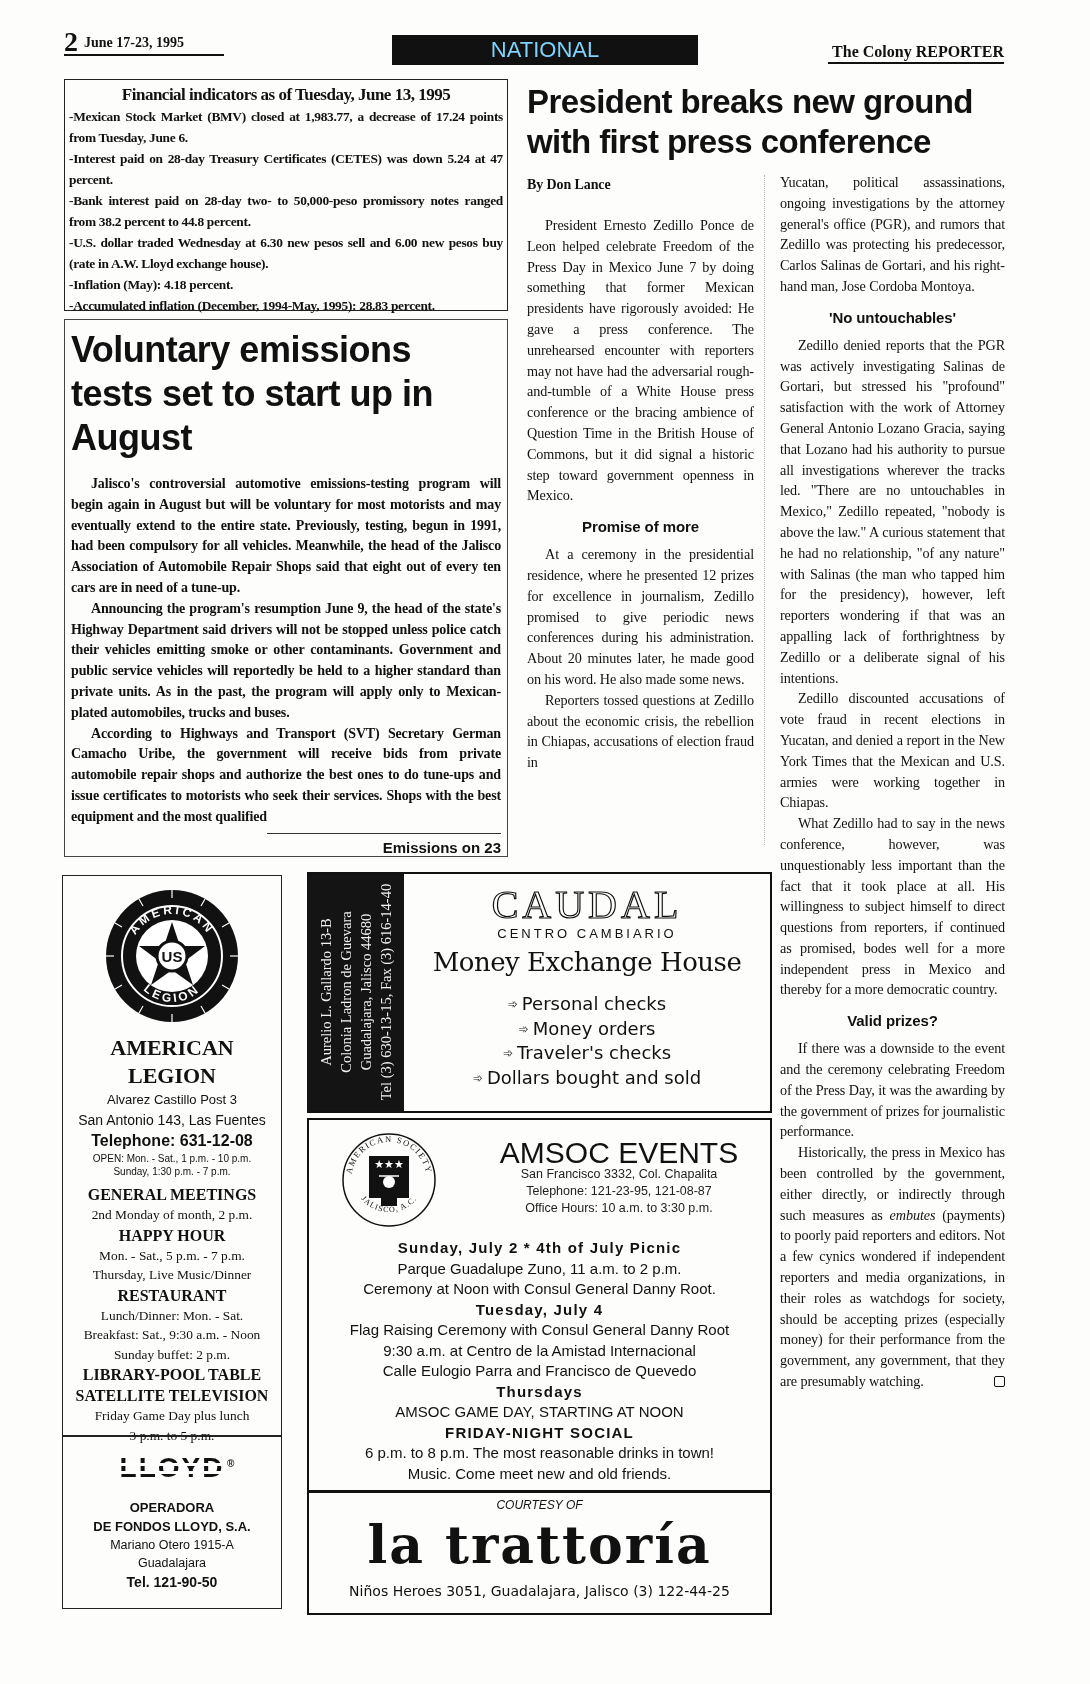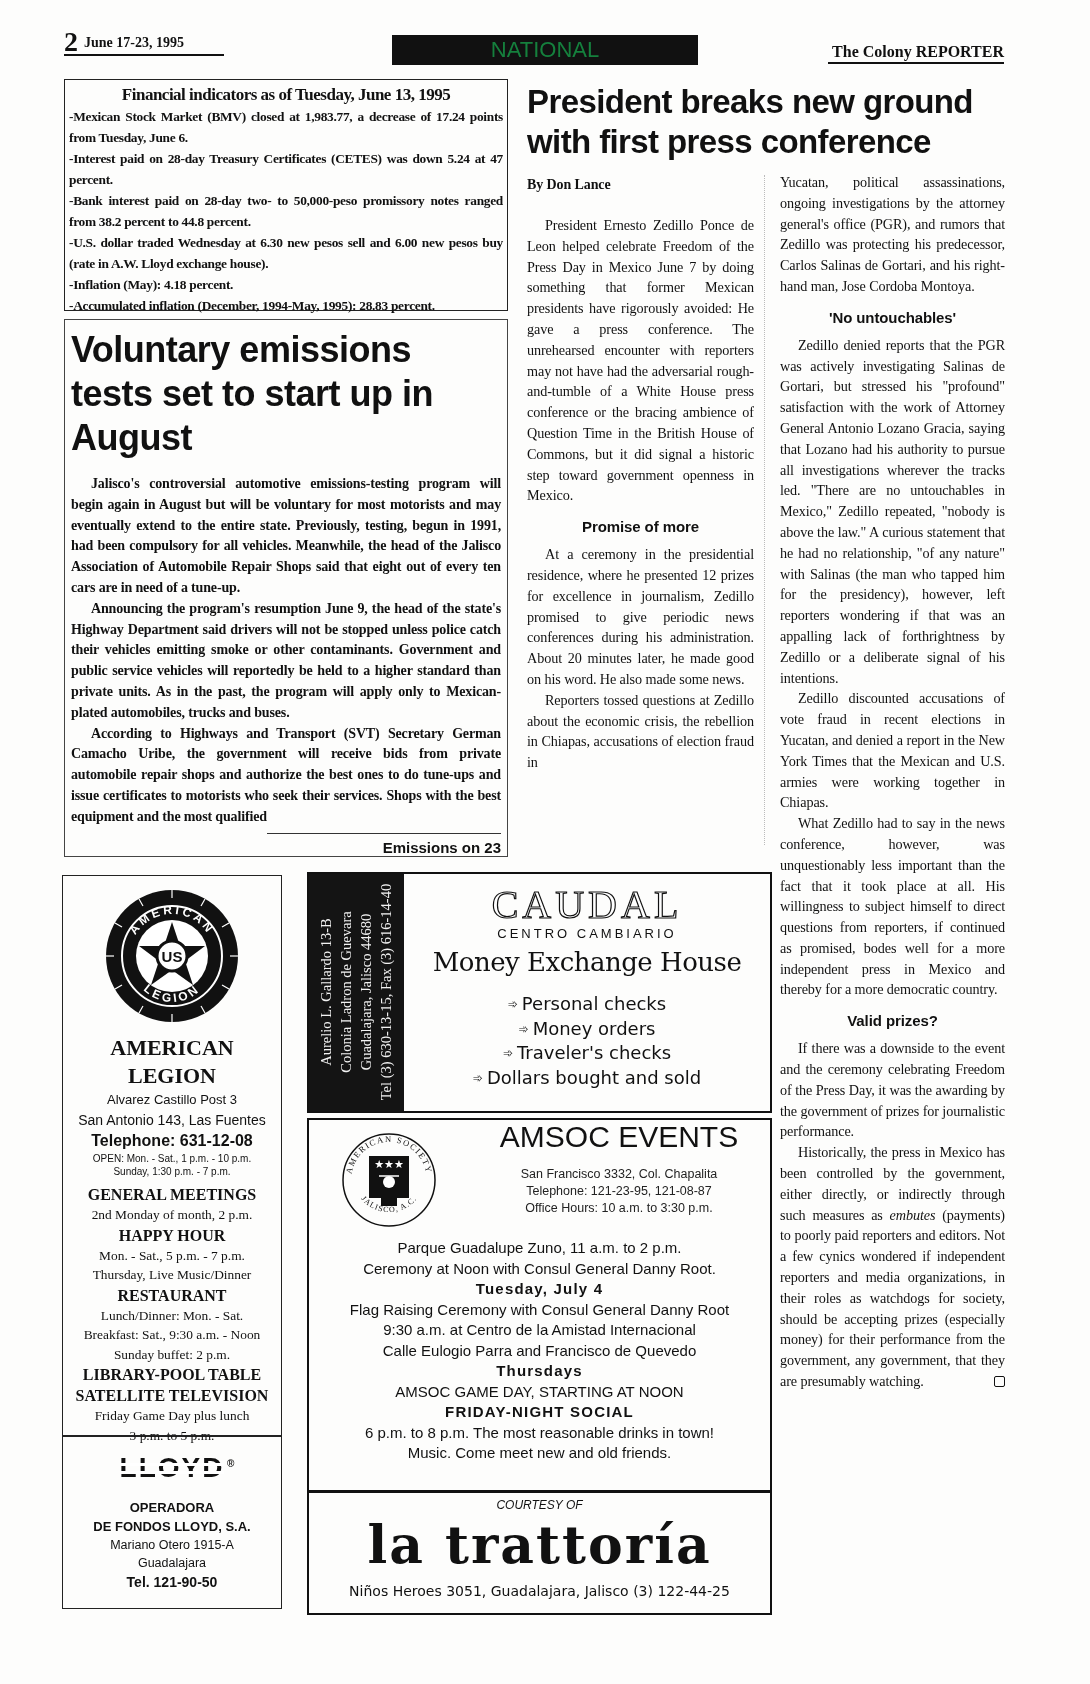--- a/index.html
+++ b/index.html
@@ -4,21 +4,21 @@
 <style>
   * { box-sizing: border-box; margin: 0; padding: 0; }
   html, body { width: 1090px; height: 1684px; background: #fdfdfc; overflow: hidden; }
   body { position: relative; color: #111; font-family: "Liberation Serif", serif; }
   .abs { position: absolute; }
 
   
   .hdr-left { left: 64px; top: 28px; width: 160px; border-bottom: 2px solid #111; height: 28px; white-space: nowrap; }
   .hdr-left .pg { font-family: "Liberation Serif", serif; font-weight: bold; font-size: 28px; line-height: 28px; }
   .hdr-left .dt { font-family: "Liberation Serif", serif; font-weight: bold; font-size: 14px; margin-left: 6px; vertical-align: 4px; }
-  .section-bar { left: 392px; top: 35px; width: 306px; height: 30px; background: #111; color: #15803d; font-family: "Liberation Sans", sans-serif; font-size: 22px; text-align: center; line-height: 30px; }
+  .section-bar { left: 392px; top: 35px; width: 306px; height: 30px; background: #111; color: #7dd3fc; font-family: "Liberation Sans", sans-serif; font-size: 22px; text-align: center; line-height: 30px; }
   .hdr-right { left: 828px; top: 42px; width: 176px; border-bottom: 2px solid #111; font-family: "Liberation Serif", serif; font-weight: bold; font-size: 16px; line-height: 20px; text-align: right; white-space: nowrap; }
 
   
   .fin-box { left: 64px; top: 79px; width: 444px; height: 232px; border: 1.5px solid #222; padding: 3px 4px 0 4px; font-family: "Liberation Serif", serif; font-weight: bold; font-size: 13.4px; line-height: 21px; letter-spacing: -0.3px; }
   .fin-box .fin-title { text-align: center; font-size: 17px; line-height: 23px; letter-spacing: -0.5px; }
   .fin-box p { text-align: justify; }
 
   
   .em-box { left: 64px; top: 319px; width: 444px; height: 538px; border: 1px solid #444; padding: 0 6px; }
   .em-headline { font-family: "Liberation Sans", sans-serif; font-weight: bold; font-size: 36px; line-height: 44px; letter-spacing: -0.5px; margin-top: 8px; }
@@ -65,21 +65,21 @@
   .caudal-main { position: absolute; left: 95px; top: 0; right: 0; bottom: 0; text-align: center; }
   .caudal-logo { font-family: "Liberation Serif", serif; font-size: 40px; line-height: 42px; letter-spacing: 4px; margin-top: 10px; color: #fff; -webkit-text-stroke: 1.2px #111; }
   .caudal-sub { font-family: "Liberation Sans", sans-serif; font-size: 13px; letter-spacing: 3px; line-height: 16px; }
   .caudal-title { font-family: "DejaVu Serif", serif; font-size: 26px; line-height: 36px; letter-spacing: -0.5px; margin-top: 2px; white-space: nowrap; }
   .caudal-list { margin-top: 12px; font-family: "DejaVu Sans", sans-serif; font-size: 18px; line-height: 24.5px; }
   .caudal-list .arr { font-size: 12px; margin-right: 4px; vertical-align: 2px; }
 
   
   .amsoc-box { left: 307px; top: 1118px; width: 465px; height: 374px; border: 2px solid #111; text-align: center; }
   .amsoc-seal { position: absolute; left: 30px; top: 10px; width: 100px; height: 100px; }
-  .amsoc-title { position: absolute; left: 160px; top: 0; width: 300px; font-family: "Liberation Sans", sans-serif; font-size: 30px; line-height: 34px; letter-spacing: 0; }
+  .amsoc-title { position: absolute; left: 160px; top: 16px; width: 300px; font-family: "Liberation Sans", sans-serif; font-size: 30px; line-height: 34px; letter-spacing: 0; }
   .amsoc-info { position: absolute; left: 160px; top: 46px; width: 300px; font-family: "Liberation Sans", sans-serif; font-size: 12.5px; line-height: 17px; color: #222; }
   .amsoc-events { position: absolute; left: 0; right: 0; top: 118px; font-family: "Liberation Sans", sans-serif; font-size: 15px; line-height: 20.5px; }
   .amsoc-events .ev-h { font-weight: bold; letter-spacing: 1.2px; }
 
   
   .tratt-box { left: 307px; top: 1490px; width: 465px; height: 125px; border: 2px solid #111; border-top-width: 3px; text-align: center; }
   .tratt-courtesy { font-family: "Liberation Sans", sans-serif; font-style: italic; font-size: 12px; line-height: 16px; margin-top: 4px; }
   .tratt-logo { font-family: "DejaVu Serif", serif; font-weight: bold; font-size: 52px; line-height: 60px; letter-spacing: 2px; margin-top: 2px; }
   .tratt-addr { font-family: "DejaVu Sans", sans-serif; font-size: 14px; line-height: 20px; margin-top: 6px; }
 </style>
@@ -241,20 +241,21 @@
     <circle cx="50" cy="52" r="6" fill="#fff"></circle>
     <line x1="40" y1="46" x2="60" y2="46" stroke="#fff" stroke-width="1.5"></line>
   </svg>
   <div class="amsoc-title">AMSOC EVENTS</div>
   <div class="amsoc-info">
     <div>San Francisco 3332, Col. Chapalita</div>
     <div>Telephone:  121-23-95, 121-08-87</div>
     <div>Office Hours:  10 a.m. to 3:30 p.m.</div>
   </div>
   <div class="amsoc-events" id="amsoc-events">
+      <div class="ev-h">Sunday, July 2 * 4th of July Picnic</div>
       <div>Parque Guadalupe Zuno, 11 a.m. to 2 p.m.</div>
       <div>Ceremony at Noon with Consul General Danny Root.</div>
       <div class="ev-h">Tuesday, July 4</div>
       <div>Flag Raising Ceremony with Consul General Danny Root</div>
       <div>9:30 a.m. at Centro de la Amistad Internacional</div>
       <div>Calle Eulogio Parra and Francisco de Quevedo</div>
       <div class="ev-h">Thursdays</div>
       <div>AMSOC GAME DAY, STARTING AT NOON</div>
       <div class="ev-h">FRIDAY-NIGHT SOCIAL</div>
       <div>6 p.m. to 8 p.m.  The most reasonable drinks in town!</div>

